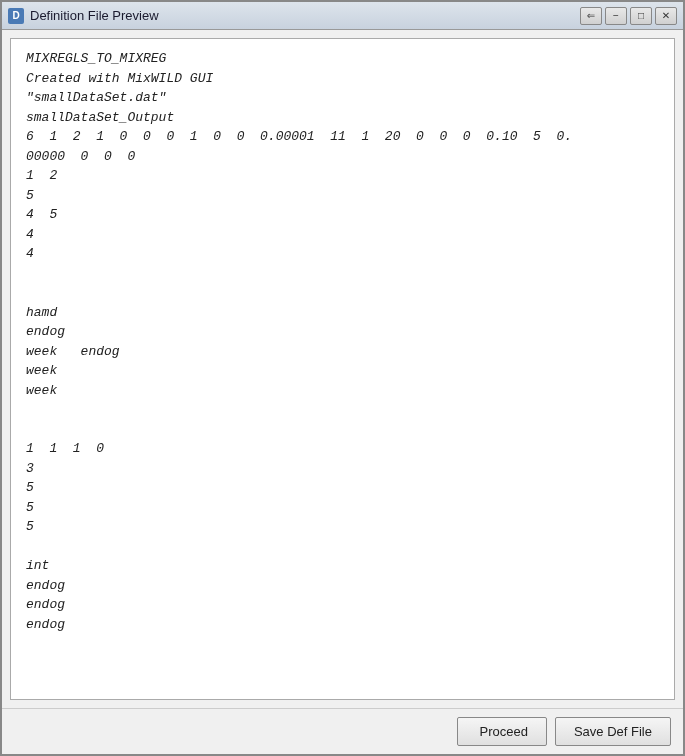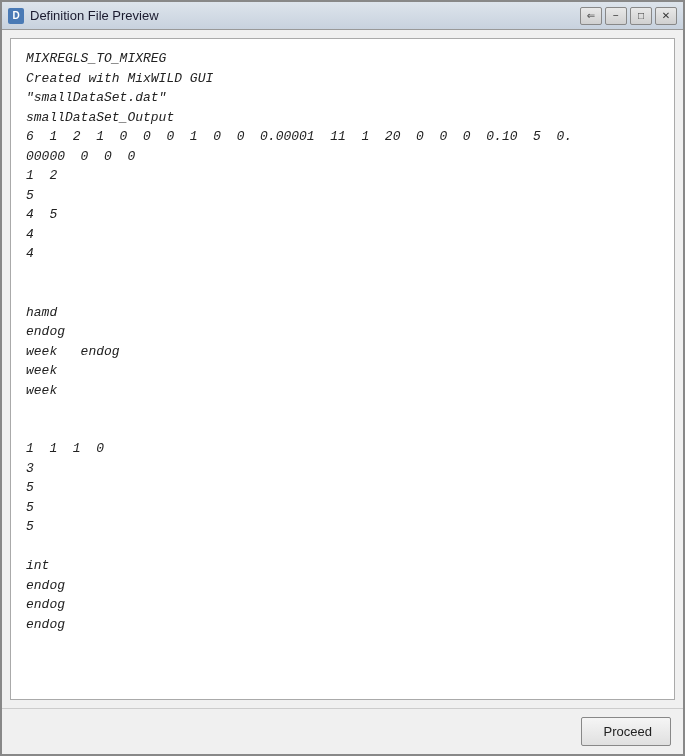--- a/index.html
+++ b/index.html
@@ -171,14 +171,15 @@
 5
 
 int
 endog
 endog
 endog</div>
   </div>
 
   <div class="bottom-bar">
     <button class="btn">Proceed</button>
+    <button class="btn">Save Def File</button>
   </div>
 </div>
 
 </body></html>

